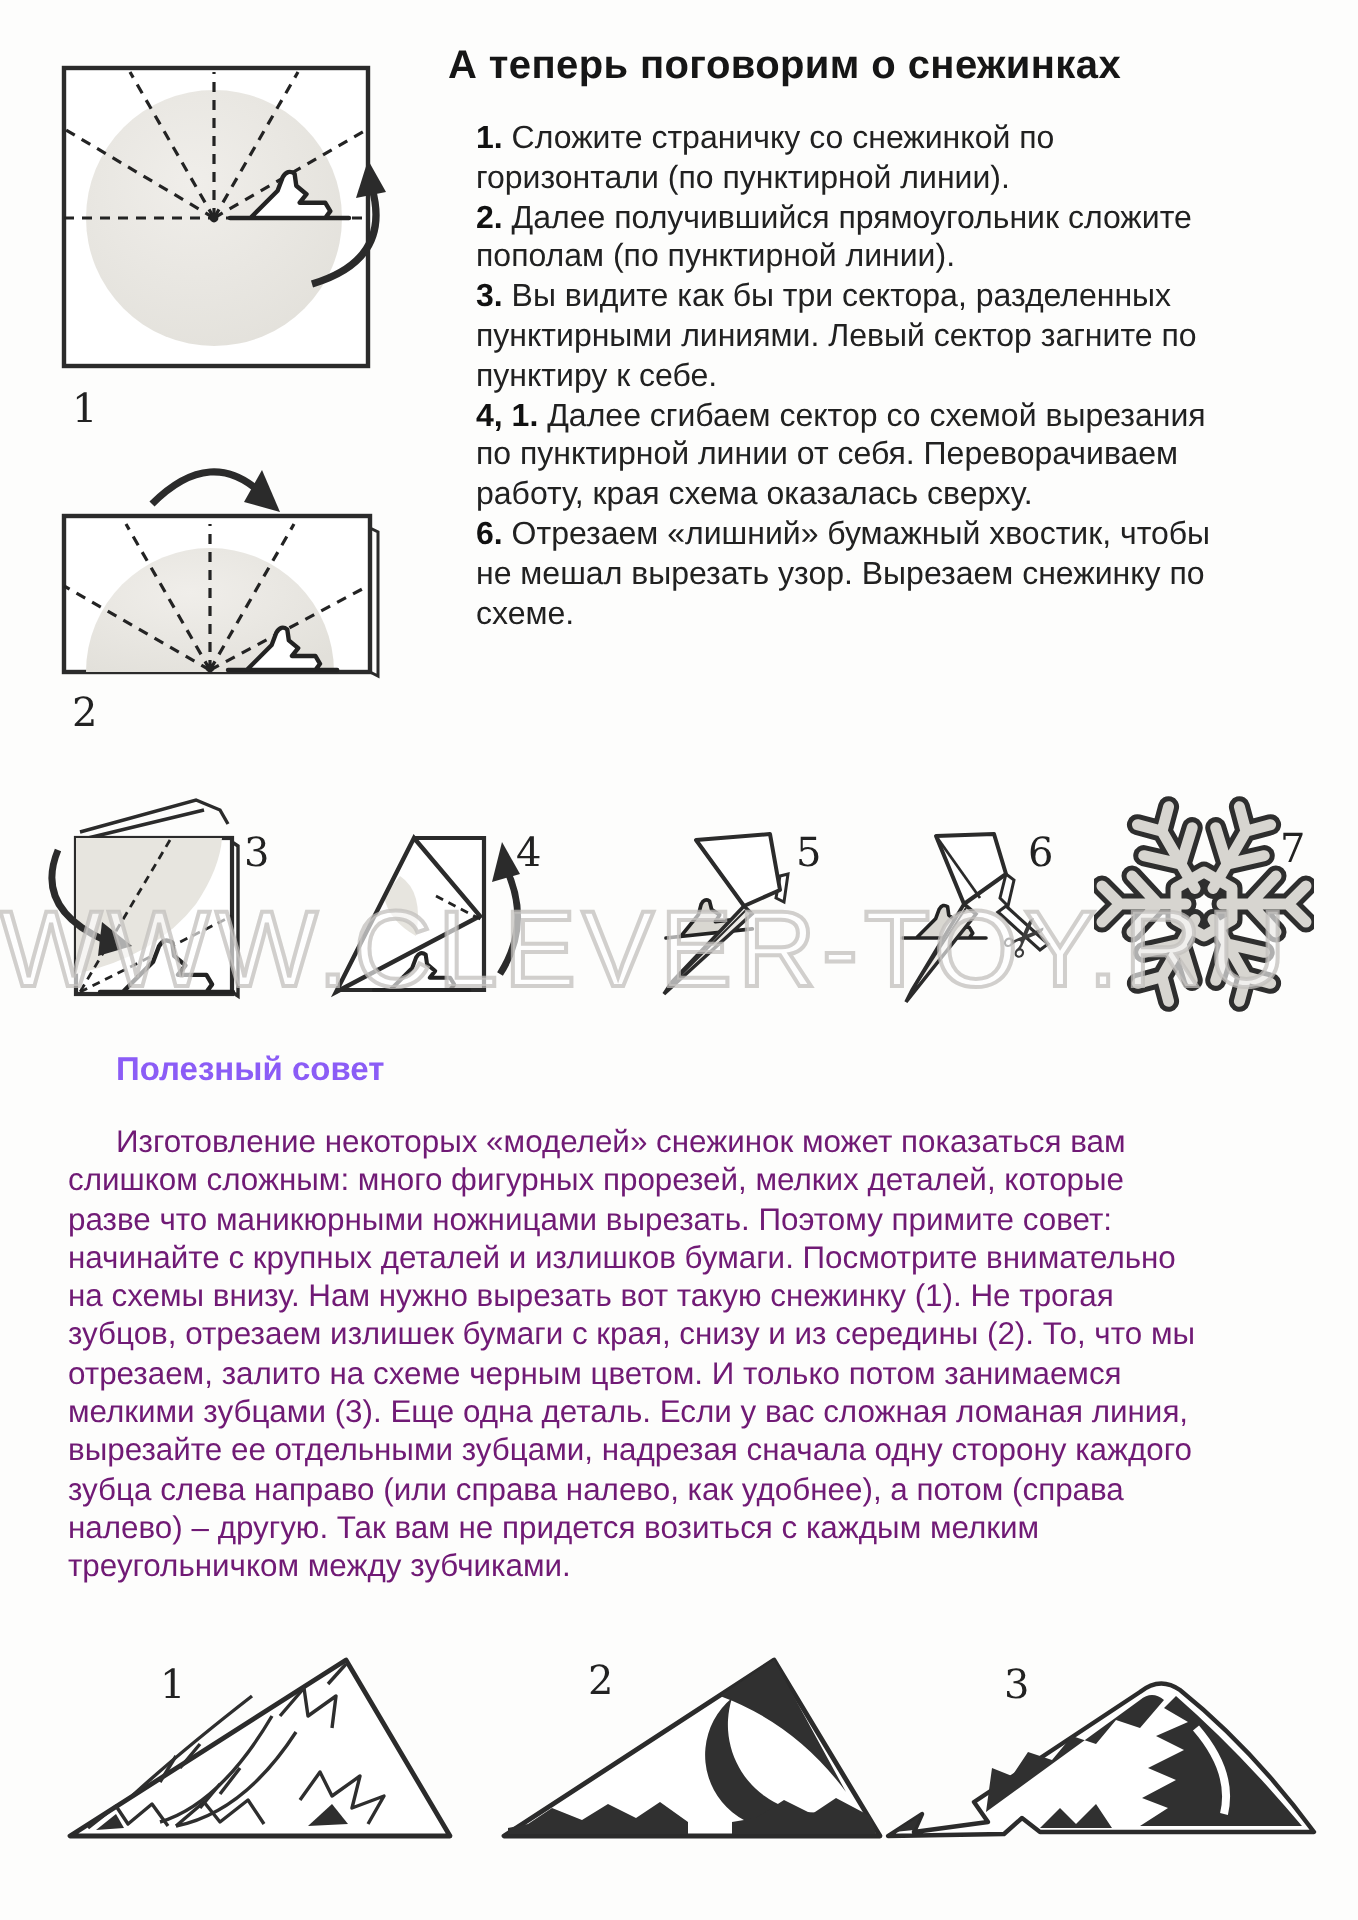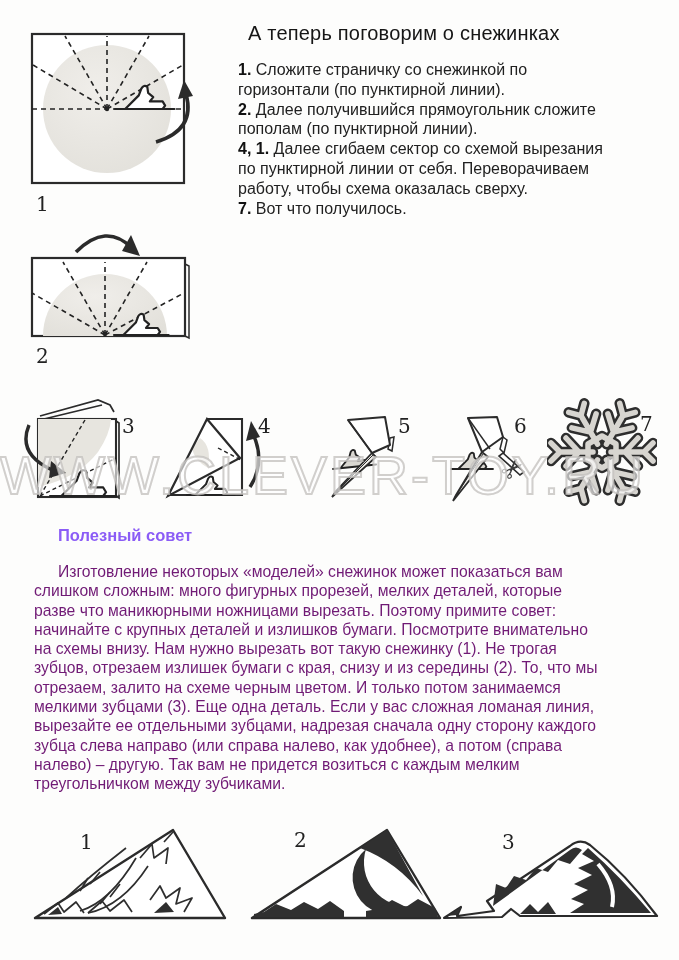--- a/index.html
+++ b/index.html
@@ -3,22 +3,22 @@
 <meta charset="utf-8">
 <style>
   html,body{margin:0;padding:0;}
   body{
     width:679px;height:960px;position:relative;overflow:hidden;
     background:#fdfdfc;color:#1e1e1e;
     font-family:"Liberation Sans",sans-serif;
   }
   .abs{position:absolute;}
   .title{
-    left:248px;top:22px;width:430px;
-    font-size:20px;font-weight:normal;letter-spacing:.2px;color:#161616;
+    left:224px;top:22px;width:430px;
+    font-size:20px;font-weight:bold;letter-spacing:.2px;color:#161616;
   }
   .instructions{
     left:238px;top:60px;width:420px;
     font-size:16px;line-height:19.8px;color:#212121;
   }
   .instr-item b{color:#111;}
   .instr-text{white-space:pre-line;}
   .figlabel{
     position:absolute;
     font-family:"DejaVu Serif","Liberation Serif",serif;
@@ -46,24 +46,29 @@
 </head>
 <body>
 
 <div class="abs title">А теперь поговорим о снежинках</div>
 
 <div class="abs instructions">
   <div class="instr-item"><b>1.</b> <span class="instr-text">Сложите страничку со снежинкой по
 горизонтали (по пунктирной линии).</span></div>
   <div class="instr-item"><b>2.</b> <span class="instr-text">Далее получившийся прямоугольник сложите
 пополам (по пунктирной линии).</span></div>
+  <div class="instr-item"><b>3.</b> <span class="instr-text">Вы видите как бы три сектора, разделенных
+пунктирными линиями. Левый сектор загните по
+пунктиру к себе.</span></div>
   <div class="instr-item"><b>4, 1.</b> <span class="instr-text">Далее сгибаем сектор со схемой вырезания
 по пунктирной линии от себя. Переворачиваем
-работу, чтобы схема оказалась сверху.</span></div>
-  <div class="instr-item"><b>7.</b> <span class="instr-text">Вот что получилось.</span></div>
+работу, края схема оказалась сверху.</span></div>
+  <div class="instr-item"><b>6.</b> <span class="instr-text">Отрезаем «лишний» бумажный хвостик, чтобы
+не мешал вырезать узор. Вырезаем снежинку по
+схеме.</span></div>
 </div>
 
 <svg class="abs fig" style="left:28px;top:28px;" width="172" height="165" viewBox="0 0 172 165">
   <defs>
     <path id="schemaPath" d="M0 0 L12 0 L28 -16 L31 -24 Q34 -29 38 -26 L39 -19 L45 -14 L41 -9 L56 -9 L59 -4 L56 0 L70 0 Z"></path>
     <radialGradient id="pg" cx="42%" cy="36%" r="75%">
       <stop offset="0%" stop-color="#f0eeea"></stop>
         <stop offset="100%" stop-color="#e2e0da"></stop>
     </radialGradient>
   </defs>

